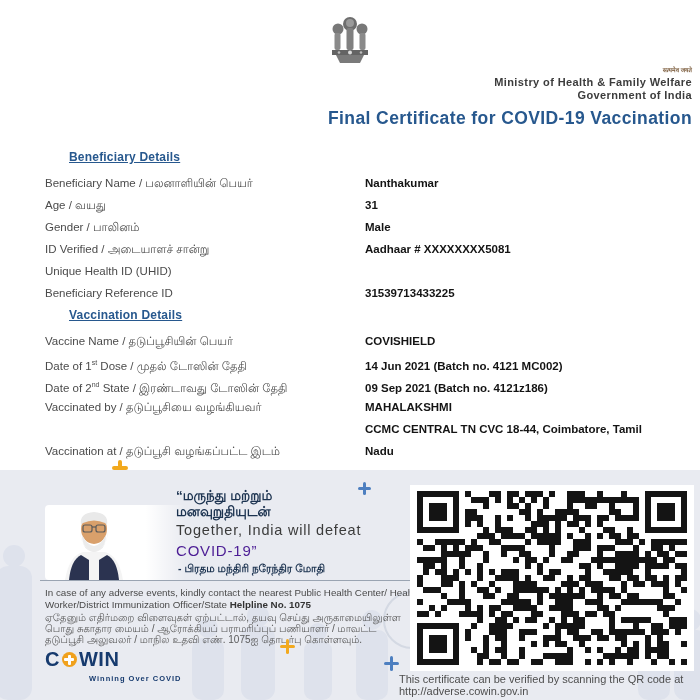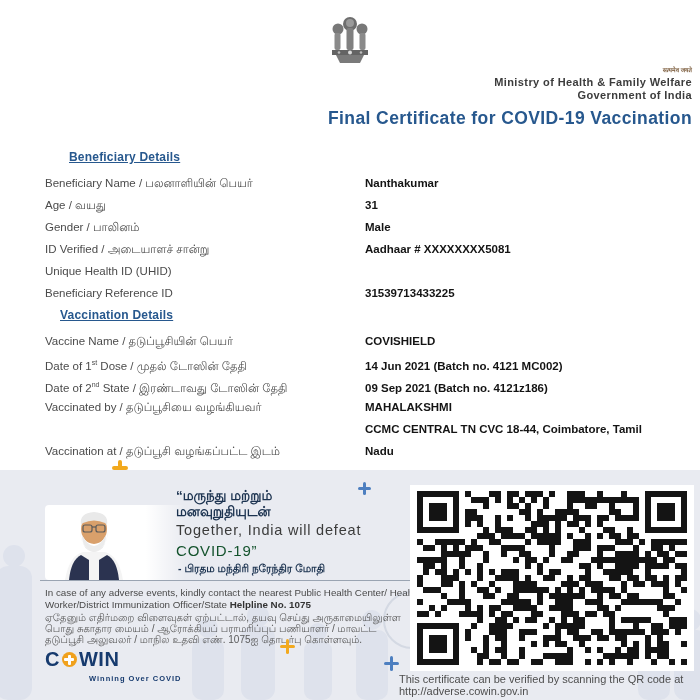--- a/index.html
+++ b/index.html
@@ -26,21 +26,21 @@
   .plus{position:absolute;}
   .plus::before{content:"";position:absolute;left:0;top:37.5%;width:100%;height:25%;border-radius:2px;background:var(--c);}
   .plus::after{content:"";position:absolute;top:0;left:37.5%;height:100%;width:25%;border-radius:2px;background:var(--c);}
 
   
   .band{position:absolute;left:0;top:470px;width:700px;height:230px;background:#e9ebf1;}
   .photo-box{position:absolute;left:45px;top:505px;width:140px;height:75px;border-radius:4px;
     background:linear-gradient(90deg,#ffffff 72%,rgba(255,255,255,0));}
   .quote-ta{font-size:13.5px;font-weight:bold;color:#1c3350;line-height:16px;}
   .quote-en1{font-size:14.5px;color:#3b3b3b;letter-spacing:.8px;}
-  .quote-en2{font-size:15px;color:#14532d;letter-spacing:.8px;}
+  .quote-en2{font-size:15px;color:#4c1d95;letter-spacing:.8px;}
   .quote-attr{font-size:10.5px;font-weight:bold;color:#1c3350;}
   .divider{position:absolute;left:40px;top:580px;width:622px;height:1px;background:#9aa4b2;}
   .adverse-en{font-size:9.8px;color:#4a4a4a;line-height:11.5px;width:400px;}
   .adverse-en b{color:#333;}
   .adverse-ta{font-size:10px;color:#5a5a5a;line-height:11px;width:372px;}
 
   
   .cowin{display:flex;align-items:center;gap:1px;}
   .cowin .c,.cowin .win{font-size:20px;font-weight:bold;color:#163a6e;letter-spacing:.5px;}
   .cowin-o{position:relative;display:inline-block;width:15px;height:15px;border-radius:50%;background:#f0a11d;margin:0 1px;}
@@ -98,21 +98,21 @@
   </div>
   <div class="row" style="top:260px">
     <div class="lbl"><span>Unique Health ID (UHID)</span></div>
     <div class="val"></div>
   </div>
   <div class="row" style="top:282px">
     <div class="lbl"><span>Beneficiary Reference ID</span></div>
     <div class="val">31539713433225</div>
   </div>
 
-  <div class="abs section-heading" style="left:36px;top:308px">Vaccination Details</div>
+  <div class="abs section-heading" style="left:45px;top:308px">Vaccination Details</div>
 
   <div class="row" style="top:330px">
     <div class="lbl"><span>Vaccine Name / தடுப்பூசியின் பெயர்</span></div>
     <div class="val">COVISHIELD</div>
   </div>
   <div class="row" style="top:352px">
     <div class="lbl"><span>Date of 1</span><sup>st</sup><span> Dose / முதல் டோஸின் தேதி</span></div>
     <div class="val">14 Jun 2021 (Batch no. 4121 MC002)</div>
   </div>
   <div class="row" style="top:374px">

